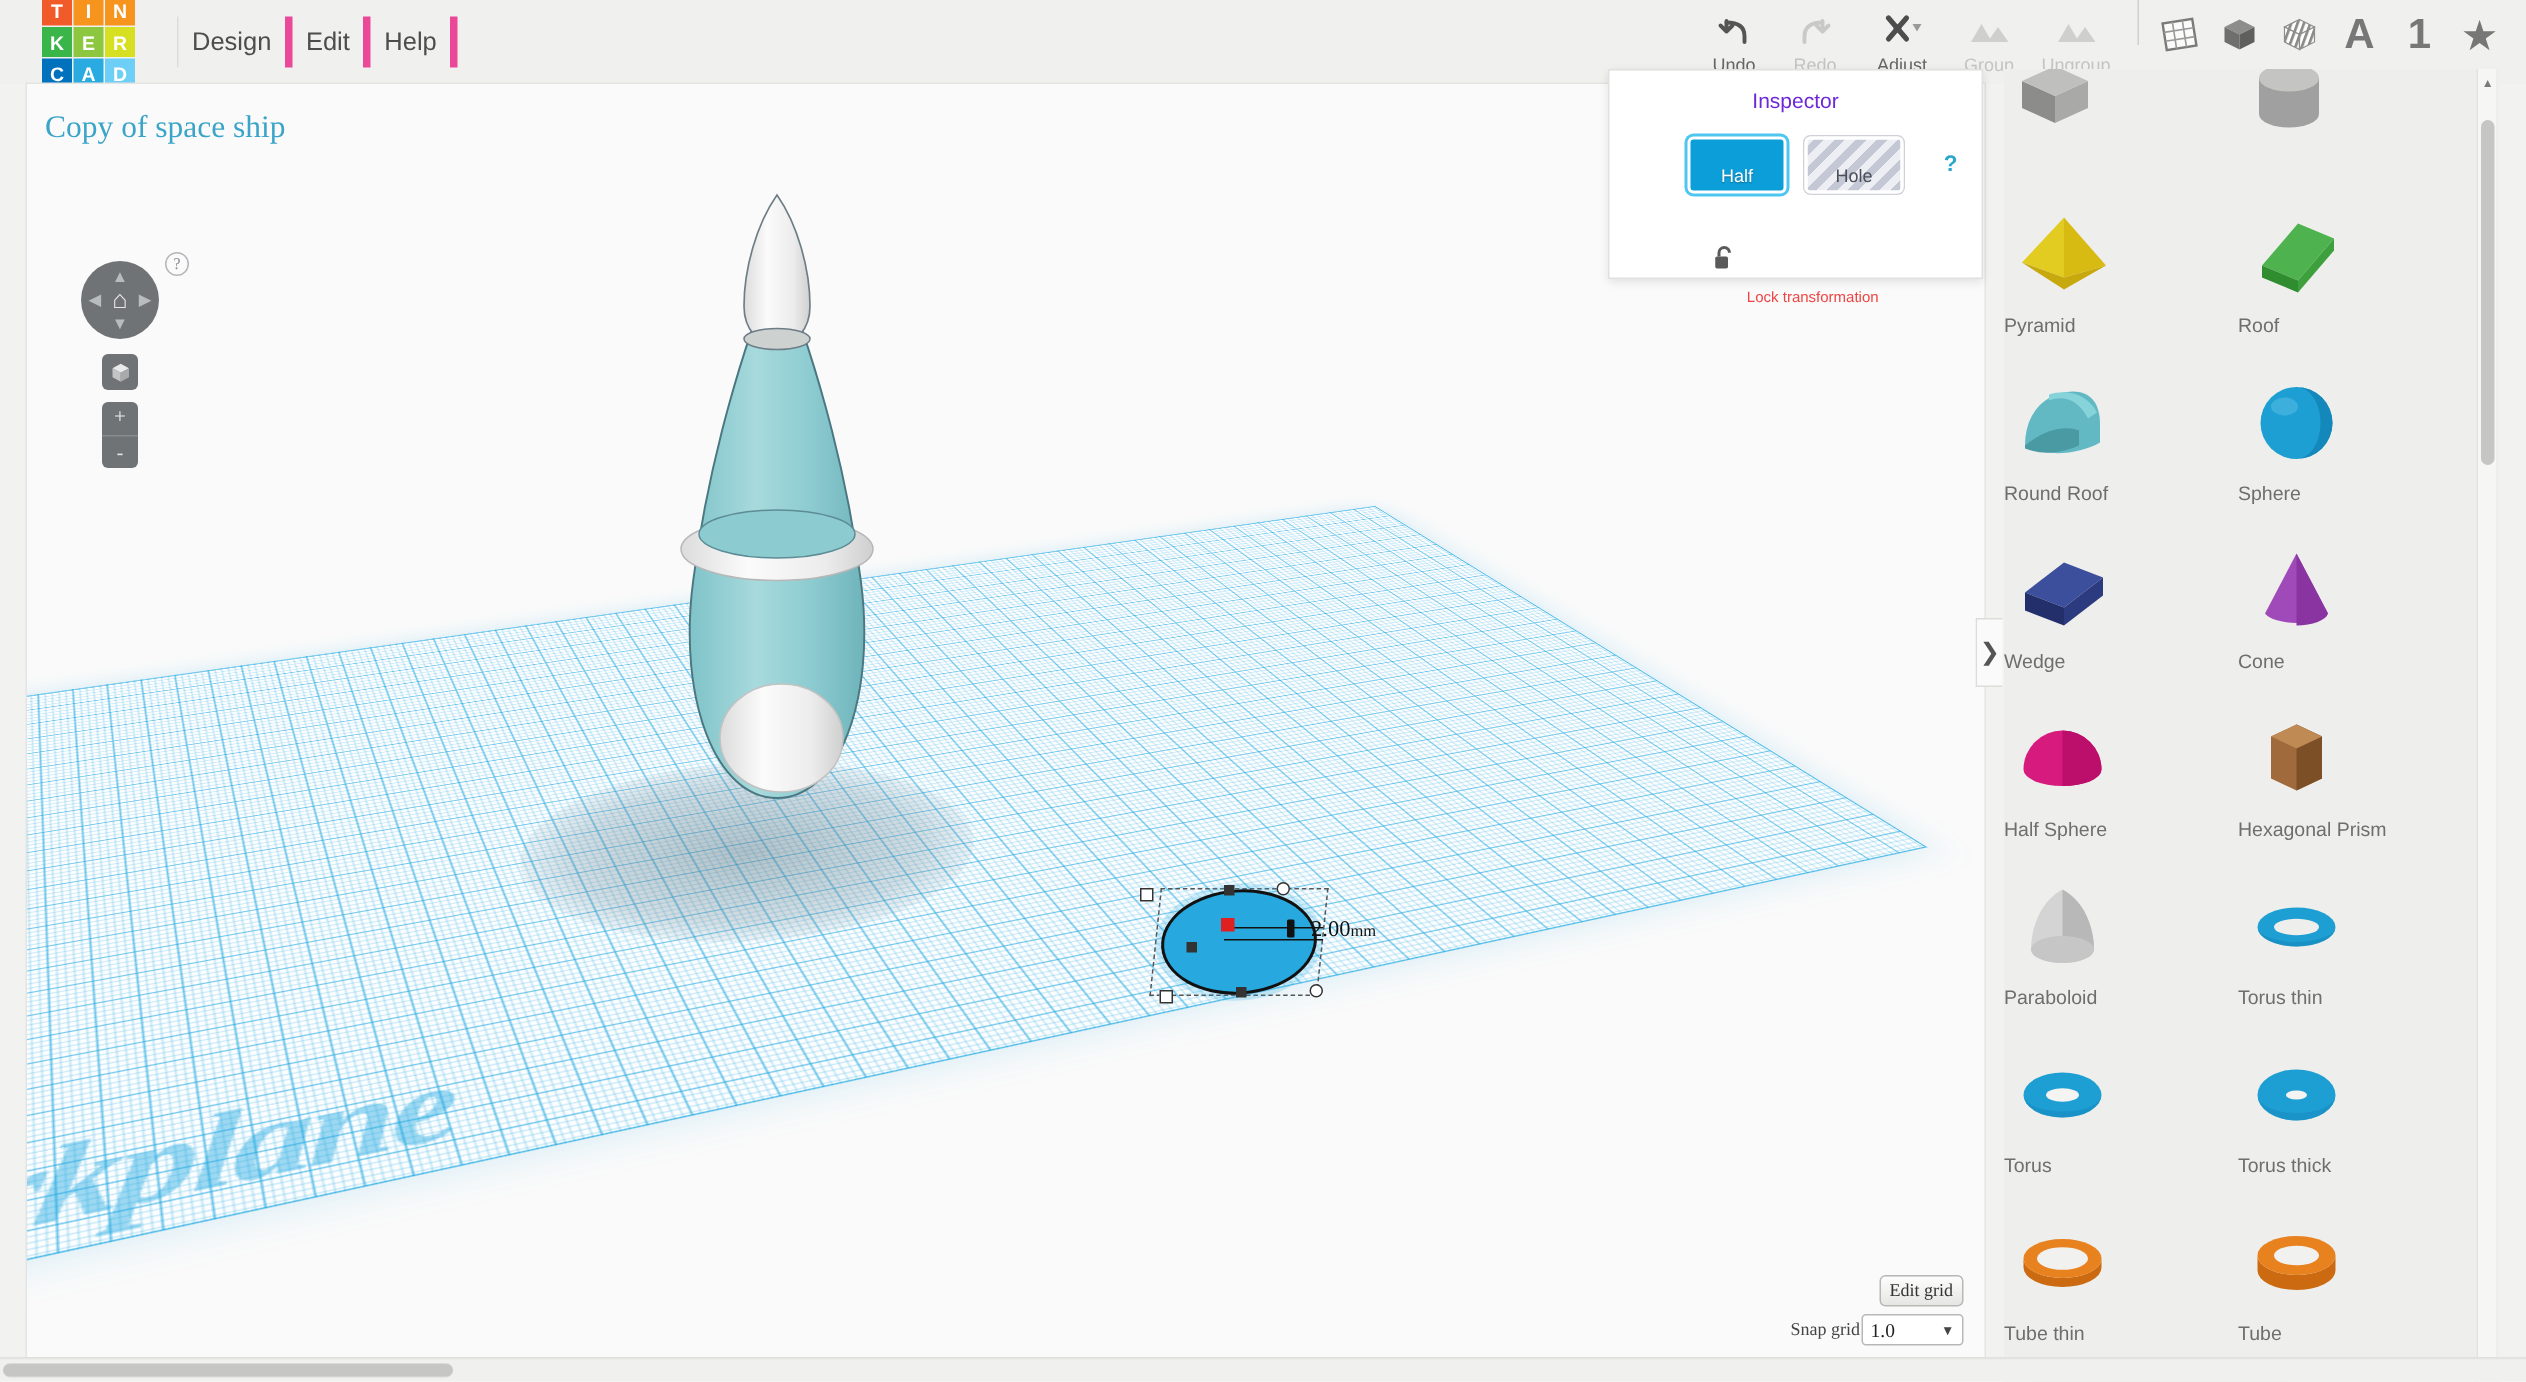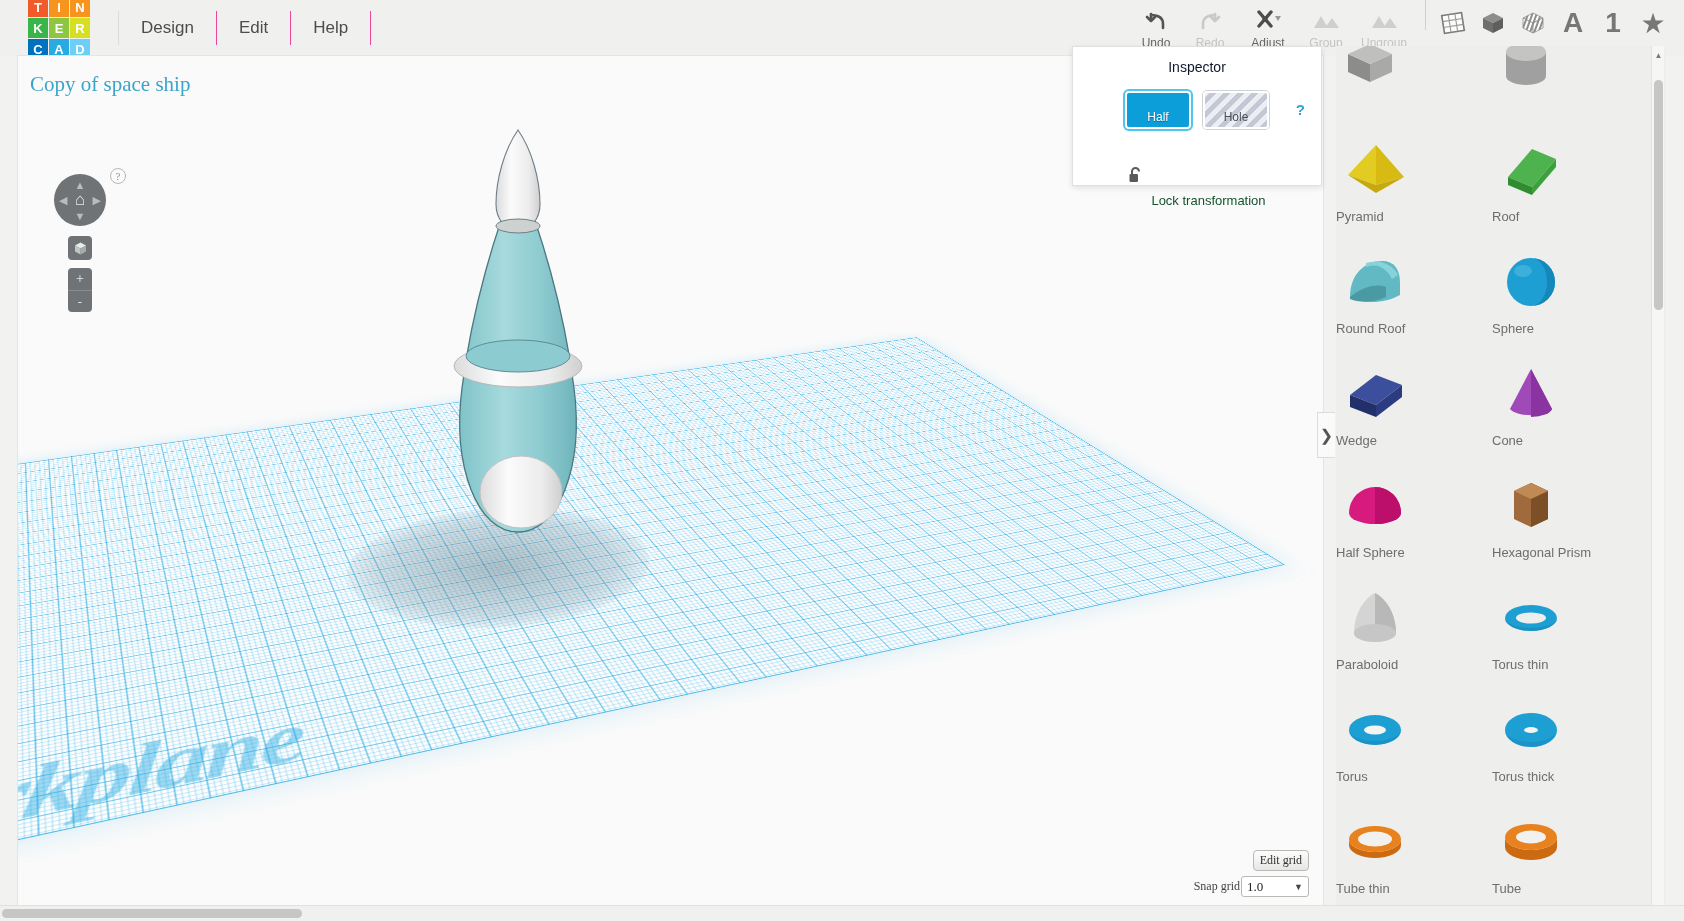--- a/index.html
+++ b/index.html
@@ -28,23 +28,23 @@
     display: flex; align-items: center; justify-content: center;
     color: #fff; font-weight: bold; font-size: 13px;
     font-family: "Liberation Sans", sans-serif;
   }
   .lg0 { background: #f15a29; } .lg1 { background: #f7941e; } .lg2 { background: #f7941e; }
   .lg3 { background: #39b54a; } .lg4 { background: #8dc63f; } .lg5 { background: #d7df23; }
   .lg6 { background: #0071bc; } .lg7 { background: #29abe2; } .lg8 { background: #6dcff6; }
 
   .menu-items { display: flex; align-items: center; margin-left: 28px; height: 56px; }
   .menu-item {
-    padding: 0 22px; height: 34px; line-height: 34px;
+    padding: 0 9px; height: 34px; line-height: 34px;
     font-size: 17px; color: #4d4d4d; cursor: pointer;
-    border-right: 1px solid #ec4899;
+    border-right: 5px solid #ec4899;
   }
   .menu-item:first-child { border-left: 1px solid #dcdcda; }
 
   .tools { display: flex; margin-left: auto; height: 56px; }
   .tool {
     width: 54px; height: 54px;
     display: flex; flex-direction: column;
     align-items: center; justify-content: flex-end;
     padding-bottom: 4px; cursor: pointer;
   }
@@ -201,21 +201,21 @@
   }
 
   
   .inspector {
     position: absolute; left: 1072px; top: 46px;
     width: 250px; height: 140px;
     background: #fff; border: 1px solid #e0e0de;
     box-shadow: 0 2px 6px rgba(0,0,0,.10);
     z-index: 10;
   }
-  .insp-title { text-align: center; font-size: 14px; color: #0f172a; margin-top: 12px; }
+  .insp-title { text-align: center; font-size: 14px; color: #6d28d9; margin-top: 12px; }
   .insp-swatches { display: flex; justify-content: center; gap: 12px; margin-top: 16px; position: relative; }
   .swatch { width: 66px; height: 38px; border-radius: 4px; position: relative; cursor: pointer; }
   .swatch.color {
     background: #0c9ed9;
     border: 2px solid #fff;
     box-shadow: 0 0 0 2px #4ec6ef;
   }
   .swatch.hole {
     background: repeating-linear-gradient(-45deg, #c3c8d4 0 5px, #eceef3 5px 10px);
     border: 2px solid #fff;
@@ -224,21 +224,21 @@
   .swatch .slabel {
     position: absolute; left: 0; right: 0; bottom: 3px; text-align: center;
     font-size: 12px; color: #fff; text-shadow: 0 1px 1px rgba(0,0,0,.35);
   }
   .swatch.hole .slabel { color: #4a4f5a; text-shadow: none; }
   .insp-help {
     position: absolute; right: 16px; top: 54px;
     font-size: 15px; color: #2ba7cc; font-weight: bold; cursor: pointer;
   }
   .insp-lock { display: flex; align-items: center; justify-content: center; gap: 8px; margin-top: 16px; }
-  .insp-lock .lbl { font-size: 13px; color: #14532d; margin-top: 48px; }
+  .insp-lock .lbl { font-size: 10px; color: #ef4444; margin-top: 48px; }
 
   
   .shapes-panel {
     position: absolute; left: 1336px; top: 46px;
     width: 330px; height: 875px;
     background: #eeeeec;
     overflow: hidden;
   }
   .shapes-grid {
     position: absolute; top: -36px; left: 0;
@@ -454,20 +454,38 @@
       <path d="M7.5 1.5 L13 4.5 L7.5 7.5 L2 4.5 Z" fill="#e9eaea"></path>
       <path d="M2 4.5 L7.5 7.5 L7.5 13.5 L2 10.5 Z" fill="#c2c4c5"></path>
       <path d="M13 4.5 L7.5 7.5 L7.5 13.5 L13 10.5 Z" fill="#a8abac"></path>
     </svg>
   </div>
   <div class="zoom-btns">
     <div>+</div>
     <div>-</div>
   </div>
 
+  <div class="sel-group">
+    <div class="sel-box"></div>
+    <div class="sel-ellipse"></div>
+    <div class="hsq" style="left:0px; top:8px;"></div>
+    <div class="hcr" style="left:91px; top:4px;"></div>
+    <div class="hsq" style="left:13px; top:76px;"></div>
+    <div class="hcr" style="left:113px; top:72px;"></div>
+    <div class="hblk" style="left:56px; top:6px;"></div>
+    <div class="hblk" style="left:31px; top:44px;"></div>
+    <div class="hblk" style="left:64px; top:74px;"></div>
+    <div class="dim-line"></div>
+    <div class="dim-line2"></div>
+    <div class="dim-red"></div>
+    <div class="dim-knob"></div>
+    <div class="dim-text">
+      <span>2.00</span><span class="unit">mm</span>
+    </div>
+  </div>
 
   <div class="grid-ctrls">
     <div class="edit-grid-btn">Edit grid</div>
     <div class="snap-row">
       <span class="snap-label">Snap grid</span>
       <div class="snap-select">
         <span>1.0</span>
         <span class="caret">▼</span>
       </div>
     </div>

